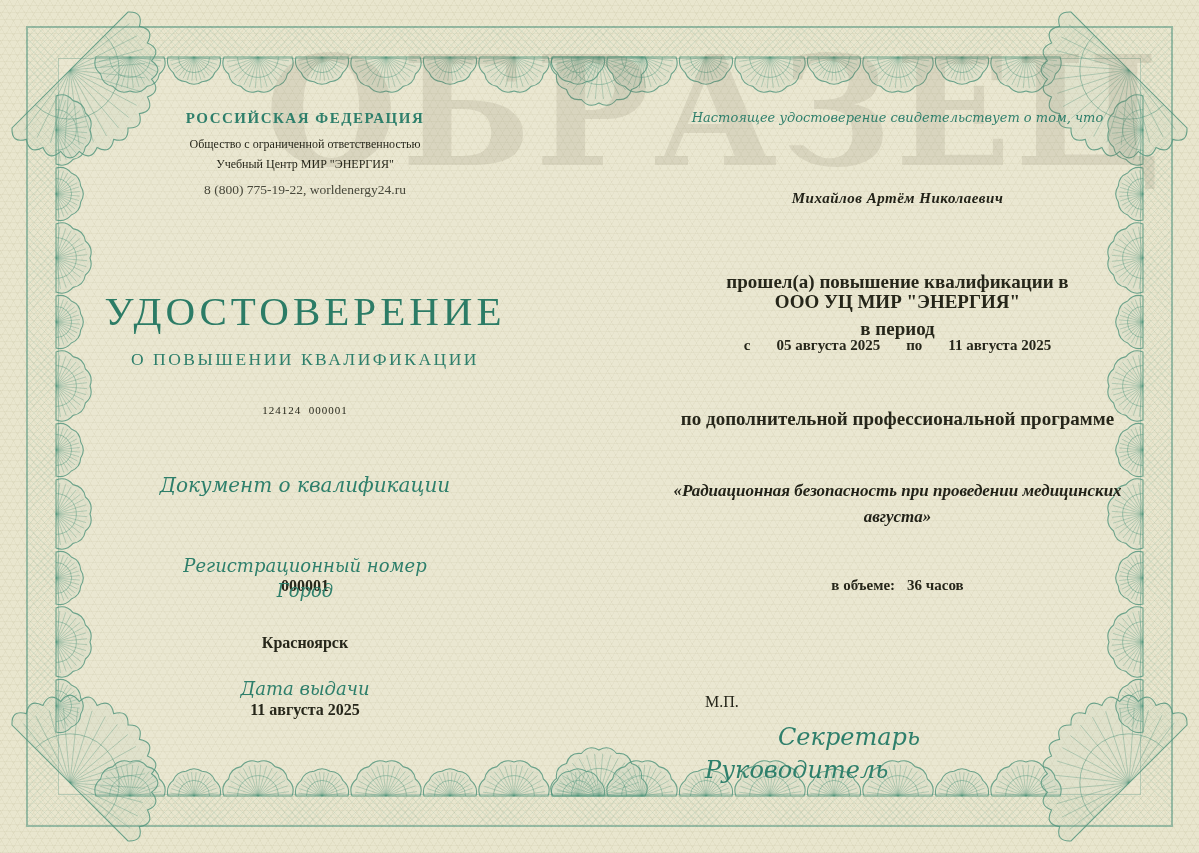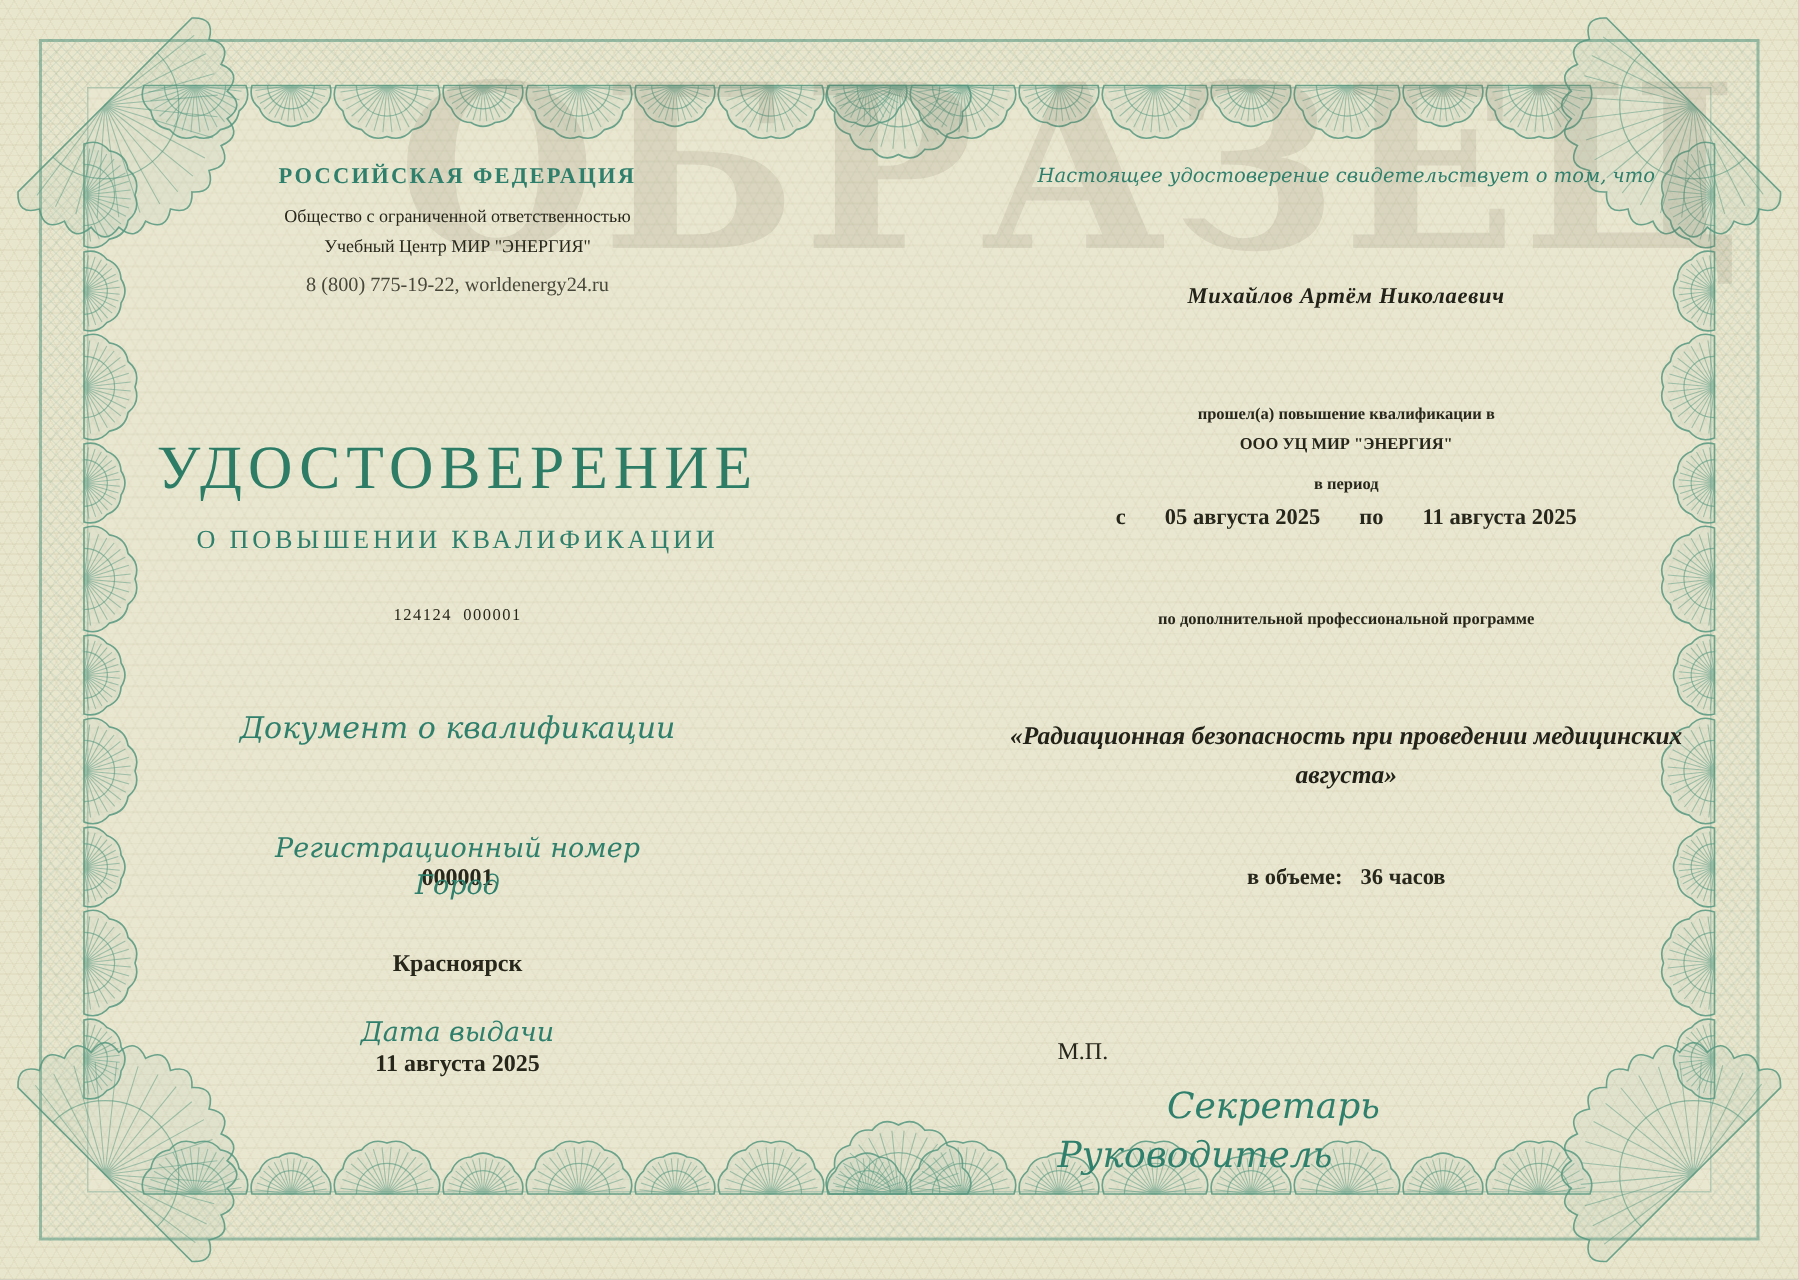--- a/index.html
+++ b/index.html
@@ -52,21 +52,21 @@
   .org{font-size:12px;font-weight:normal;color:#26261a;line-height:1.25;}
   .contacts{font-size:13.5px;color:#47473a;}
   .cert-title{font-size:41px;letter-spacing:4px;color:#2c7c66;font-weight:500;}
   .cert-subtitle{font-size:17.5px;letter-spacing:2.5px;color:#2e7f6b;}
   .serial{font-size:11px;font-weight:normal;color:#26261a;letter-spacing:1px;white-space:pre;}
   .script-md{font-size:20px;}
   .script-sm{font-size:18px;}
   .value{font-size:16px;font-weight:bold;color:#26261a;}
   .statement{font-size:13px;}
   .holder{font-size:15px;font-weight:bold;font-style:italic;color:#222218;letter-spacing:0.5px;}
-  .body-line{font-size:11px;font-weight:bold;color:#26261a;line-height:1.35;}
+  .body-line{font-size:19px;font-weight:bold;color:#26261a;line-height:1.35;}
   .program{font-size:17px;font-weight:bold;font-style:italic;color:#222218;line-height:1.5;}
   .period-row{display:flex;justify-content:center;gap:26px;font-size:15px;font-weight:bold;color:#26261a;}
   .volume-row{display:flex;justify-content:center;gap:12px;font-size:15px;font-weight:bold;color:#26261a;}
   .sig-row{display:flex;gap:45px;align-items:baseline;flex-direction:column;}
   .mp{font-size:16px;color:#26261a;}
   .sig{font-size:24px;}
 </style>
 </head>
 <body>
 

